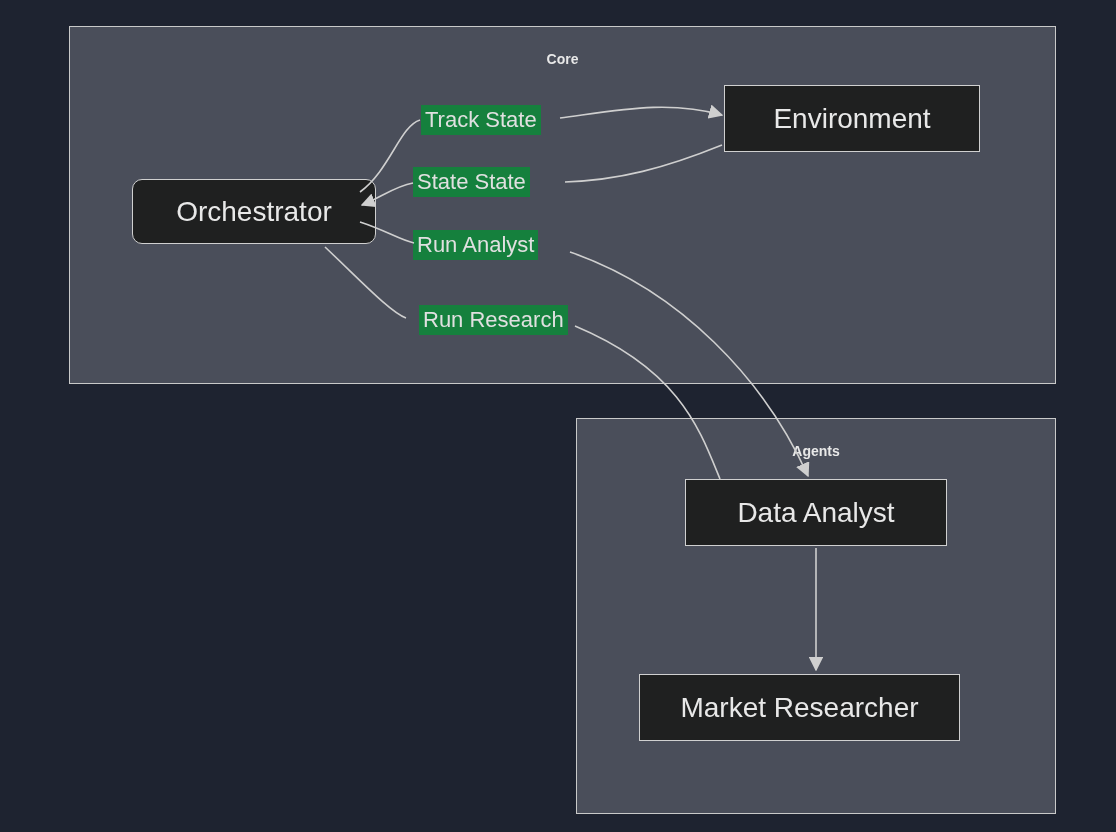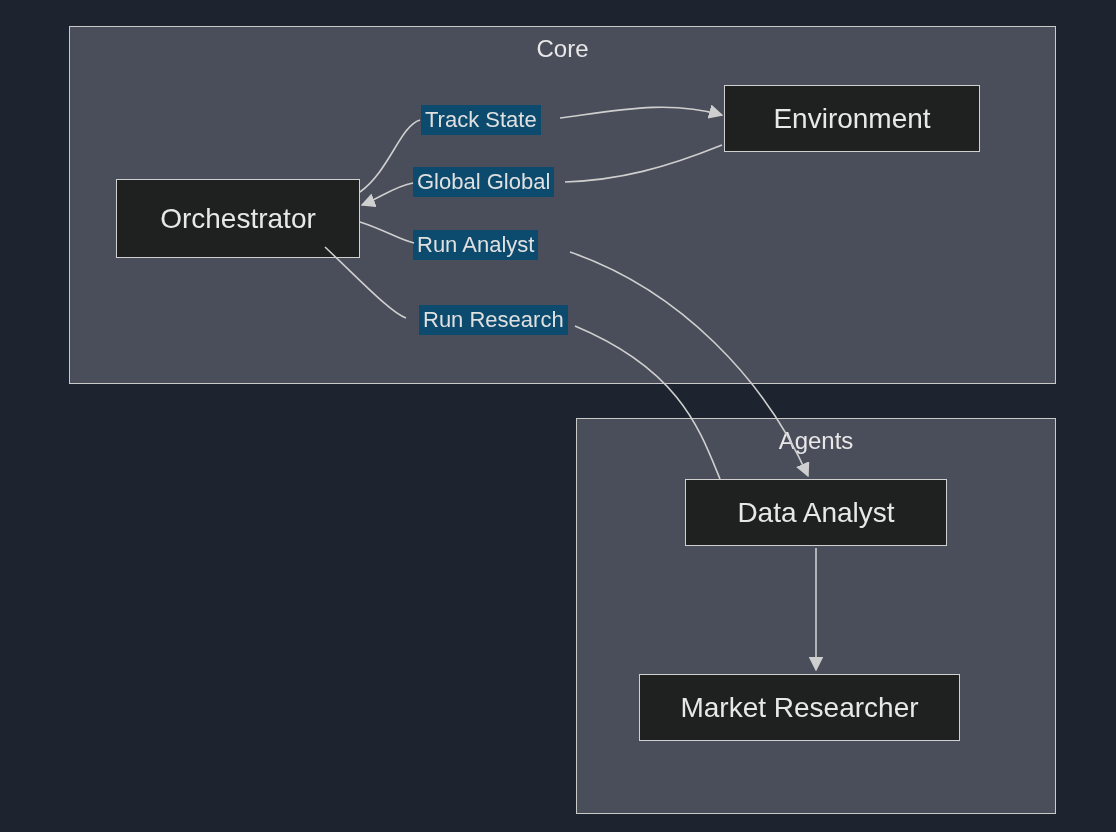--- a/index.html
+++ b/index.html
@@ -11,41 +11,41 @@
     position: relative;
     overflow: hidden;
   }
   .subgraph {
     position: absolute;
     background: #4a4e5a;
     border: 1px solid #c9c9c9;
   }
   .subgraph-title {
     position: absolute;
-    top: 8px;
+    top: 24px;
     left: 50%;
     transform: translateX(-50%);
     color: #e8e8e8;
-    font-size: 24px;
-    font-weight: 400;
+    font-size: 14px;
+    font-weight: 700;
   }
   .node {
     position: absolute;
     background: #1f2020;
     border: 1px solid #d0d0d0;
     color: #e8e8e8;
     font-size: 28px;
     display: flex;
     align-items: center;
     justify-content: center;
     text-align: center;
   }
   .edge-label {
     position: absolute;
-    background: #0c4a6e;
+    background: #15803d;
     color: #e0e0e0;
     font-size: 22px;
     padding: 2px 4px;
   }
   svg.edges {
     position: absolute;
     top: 0; left: 0;
     width: 1116px;
     height: 832px;
     pointer-events: none;
@@ -60,39 +60,39 @@
 <body>
 
 <div class="subgraph" style="left:69px; top:26px; width:987px; height:358px;">
   <div class="subgraph-title">Core</div>
 </div>
 
 <div class="subgraph" style="left:576px; top:418px; width:480px; height:396px;">
   <div class="subgraph-title">Agents</div>
 </div>
 
-<div class="node" style="left:116px; top:179px; width:244px; height:79px;">
+<div class="node" style="left:132px; top:179px; width:244px; height:65px;border-radius:10px;">
   <span>Orchestrator</span>
 </div>
 
 <div class="node" style="left:724px; top:85px; width:256px; height:67px;">
   <span>Environment</span>
 </div>
 
 <div class="node" style="left:685px; top:479px; width:262px; height:67px;">
   <span>Data Analyst</span>
 </div>
 
 <div class="node" style="left:639px; top:674px; width:321px; height:67px;">
   <span>Market Researcher</span>
 </div>
 
 <div class="edge-label" style="left:421px; top:105px;">Track State</div>
 
-<div class="edge-label" style="left:413px; top:167px;">Global Global</div>
+<div class="edge-label" style="left:413px; top:167px;">State State</div>
 
 <div class="edge-label" style="left:413px; top:230px;">Run Analyst</div>
 
 <div class="edge-label" style="left:419px; top:305px;">Run Research</div>
 
 <svg class="edges">
   <defs>
     <marker id="arrow" viewBox="0 0 10 10" refX="9" refY="5" markerWidth="9" markerHeight="9" orient="auto-start-reverse">
       <path d="M 0 0 L 10 5 L 0 10 z" fill="#cfcfcf"></path>
     </marker>

